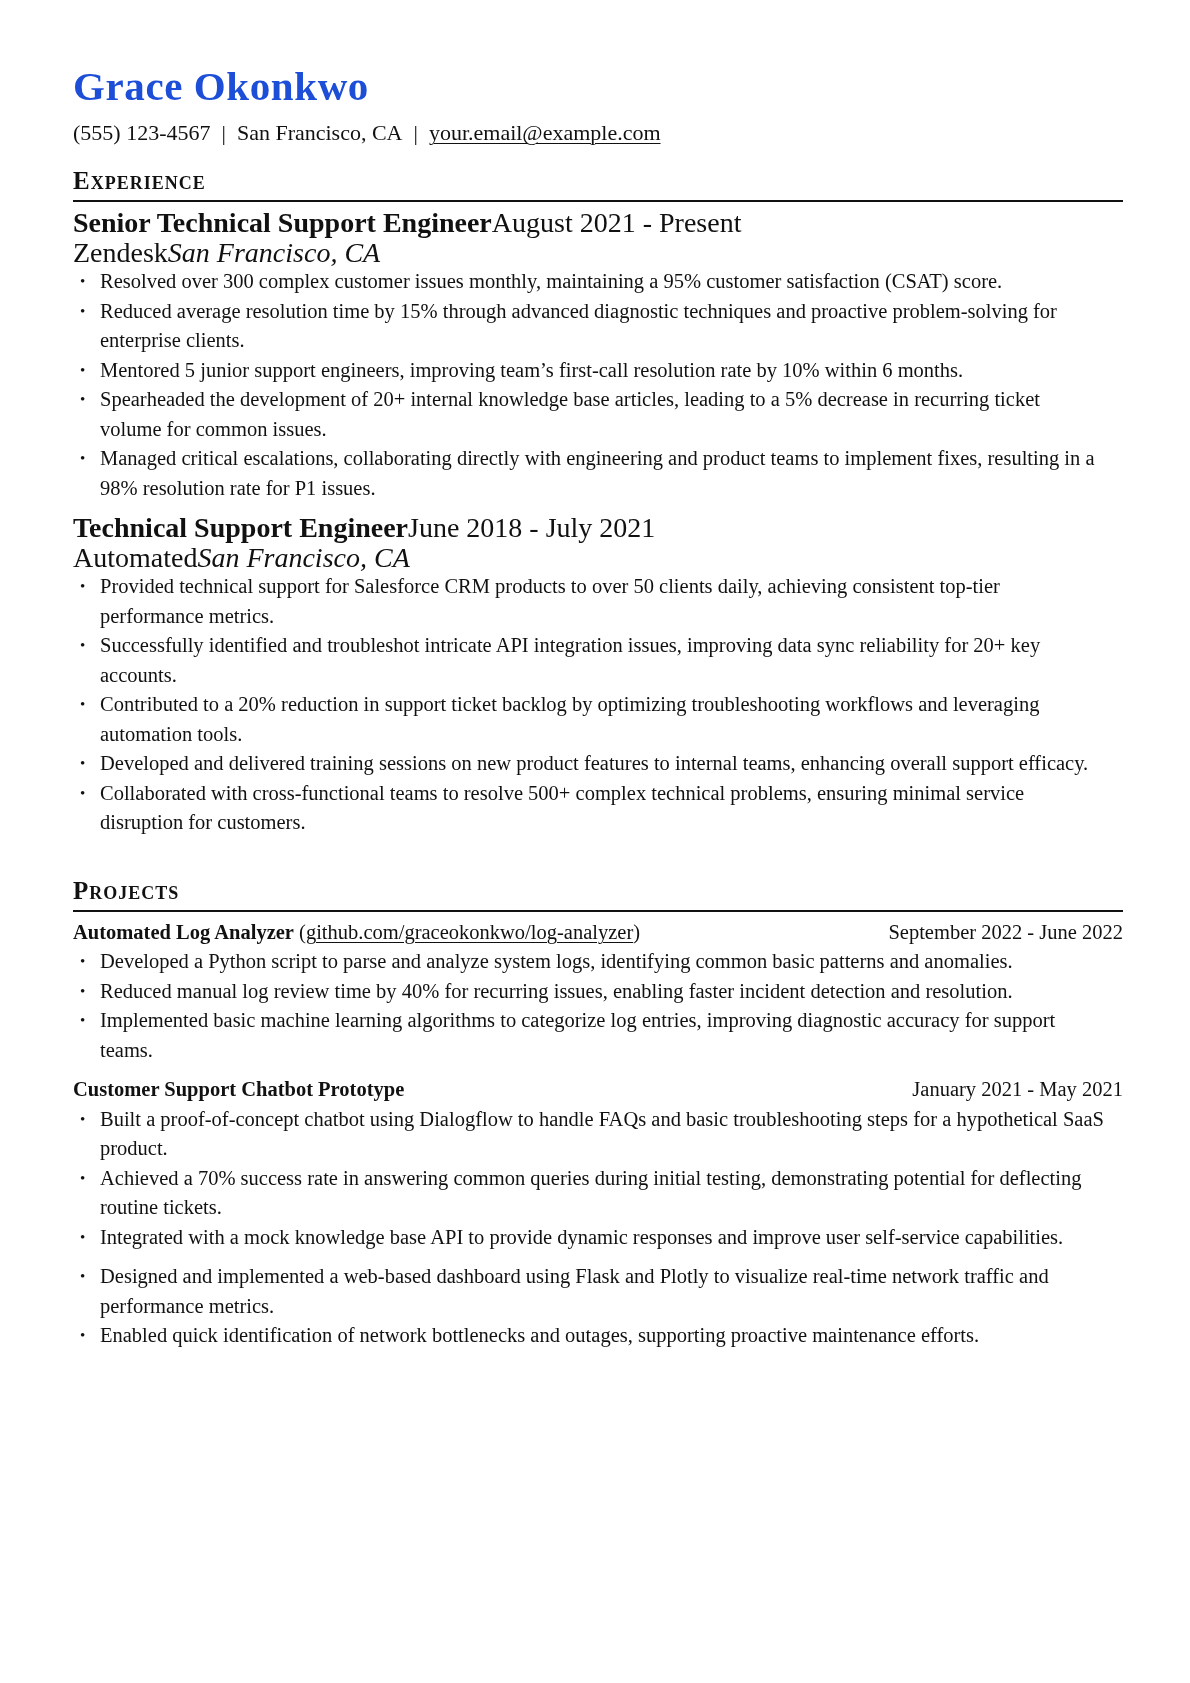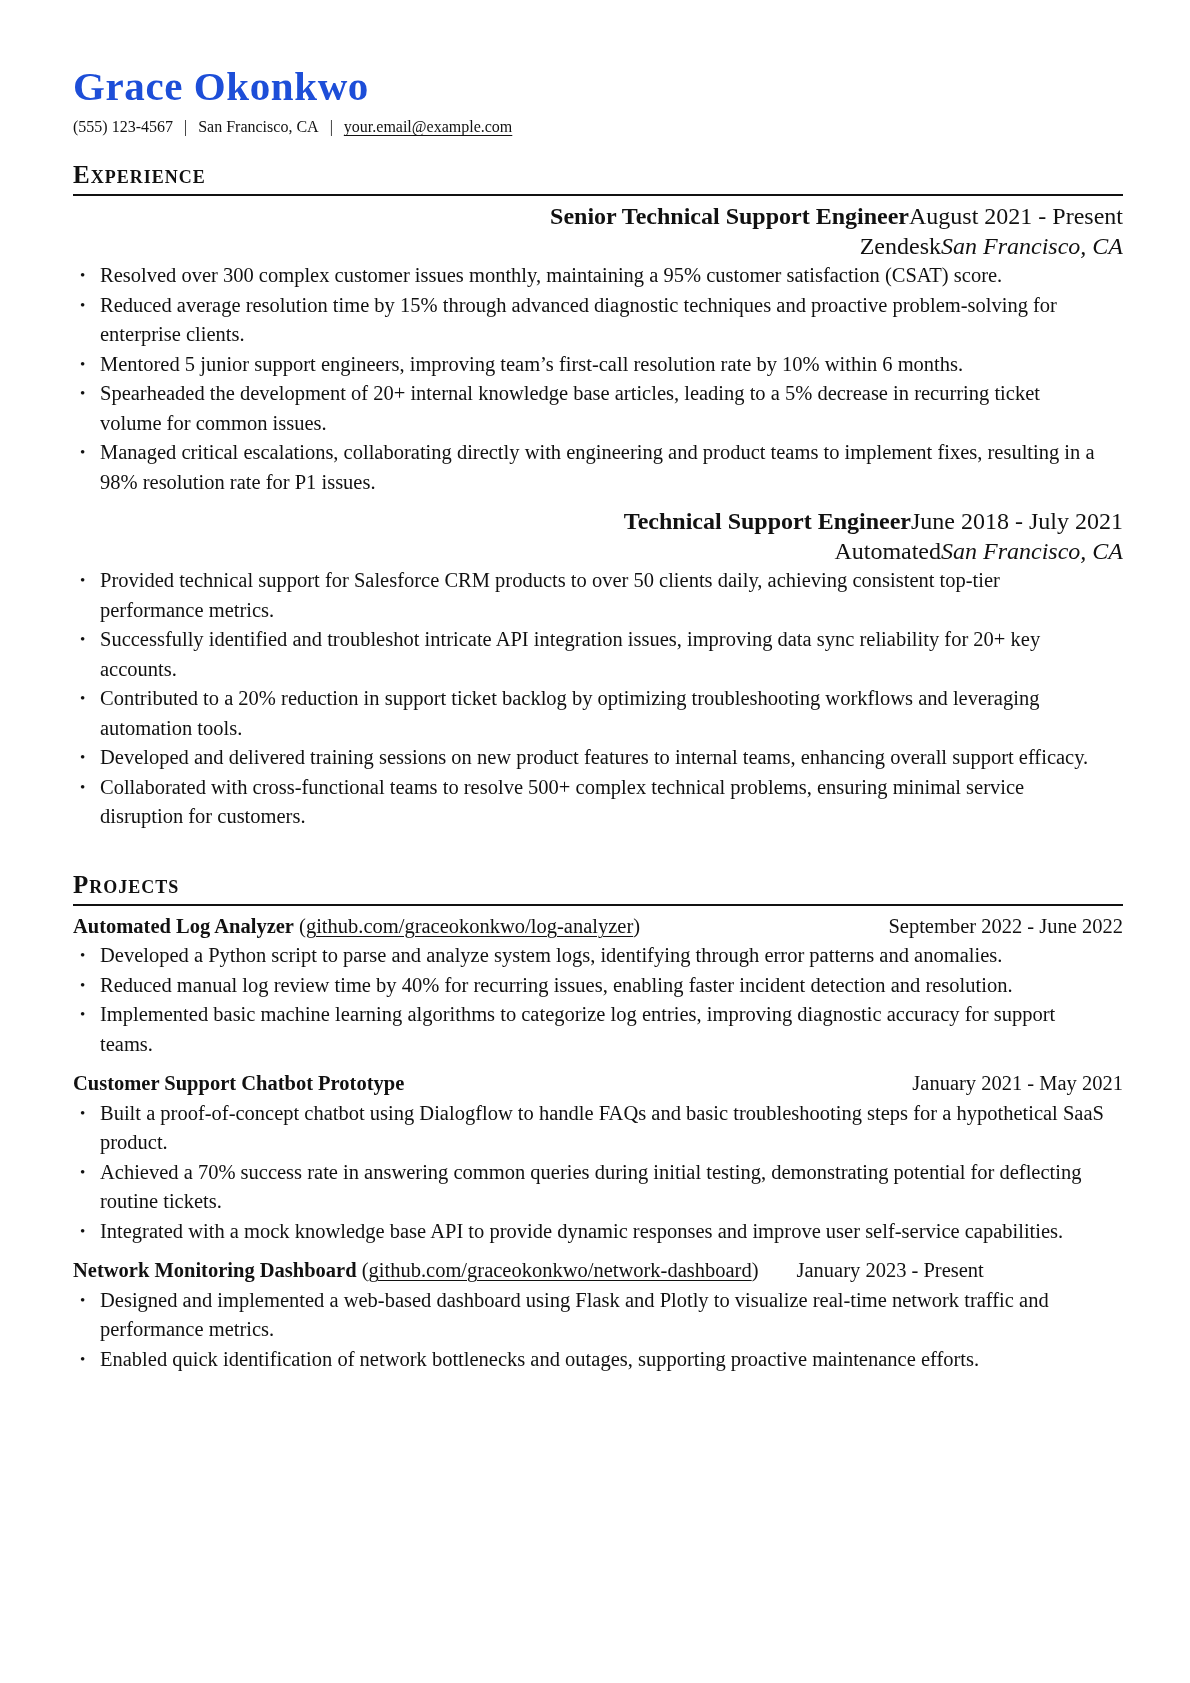--- a/index.html
+++ b/index.html
@@ -1,34 +1,34 @@
 <!DOCTYPE html>
 <html><head>
 <meta charset="utf-8">
 <style>
   html, body { margin: 0; padding: 0; background: #ffffff; }
   body { width: 1190px; height: 1683px; overflow: hidden; position: relative;
          font-family: "DejaVu Serif", "Liberation Serif", serif; color: #111; }
   .page { position: absolute; left: 73px; top: 62px; width: 1050px; }
   .name { font-family: "Liberation Serif", serif; font-weight: bold; font-size: 41px;
           letter-spacing: 0.6px; line-height: 48px; margin: 0; color: #1d4ed8; }
-  .contact { font-family: "Liberation Serif", serif; font-size: 16px; margin-top: 4px;
+  .contact { font-family: "Liberation Serif", serif; font-size: 22px; margin-top: 10px;
              line-height: 26px; color: #111; }
   .contact .sep { margin: 0 11px; }
   .contact a, .link { color: #111; text-decoration: underline; text-underline-offset: 3px;
                       text-decoration-thickness: 1px; }
   .section-title { font-family: "Liberation Serif", serif; font-weight: bold;
                    font-variant: small-caps; font-size: 25px; letter-spacing: 1px;
                    margin: 0; line-height: 30px; }
   .rule { border: none; border-top: 2px solid #111; margin: 4px 0 6px 0; }
   .exp-section { margin-top: 20px; }
   .proj-section { margin-top: 38px; }
   .entry { margin-bottom: 10px; }
-  .row { display: flex; justify-content: flex-end; align-items: baseline;
-         font-family: "Liberation Serif", serif; font-size: 24px; line-height: 29.5px; }
+  .row { display: flex; justify-content: flex-start; align-items: baseline;
+         font-family: "Liberation Serif", serif; font-size: 28px; line-height: 29.5px; }
   .title { font-weight: bold; }
   .italic { font-style: italic; }
   ul { list-style: none; margin: 0; padding: 0; }
   li { position: relative; padding-left: 27px; font-family: "Liberation Serif", serif;
        font-size: 20.5px; line-height: 29.5px; padding-right: 18px; }
   li .bullet { position: absolute; left: 7px; top: 0; font-size: 15px; }
   .proj-head { font-family: "Liberation Serif", serif; font-size: 20.5px; line-height: 29.5px;
                position: relative; }
   .proj-head .date { float: right; }
   .proj-head.wrap .date { float: none; }
@@ -88,42 +88,38 @@
     <h2 class="section-title">Projects</h2>
     <hr class="rule">
 
     <div class="entry">
       <div class="proj-head">
         <span class="title">Automated Log Analyzer</span>
         (<a href="#" class="link">github.com/graceokonkwo/log-analyzer</a>)
         <span class="date">September 2022 - June 2022</span>
       </div>
       <ul>
-        <li><span class="bullet">•</span><span>Developed a Python script to parse and analyze system logs, identifying through error patterns and anomalies.</span></li>
+        <li><span class="bullet">•</span><span>Developed a Python script to parse and analyze system logs, identifying common basic patterns and anomalies.</span></li>
         <li><span class="bullet">•</span><span>Reduced manual log review time by 40% for recurring issues, enabling faster incident detection and resolution.</span></li>
         <li><span class="bullet">•</span><span>Implemented basic machine learning algorithms to categorize log entries, improving diagnostic accuracy for support teams.</span></li>
       </ul>
     </div>
 
     <div class="entry">
       <div class="proj-head">
         <span class="title">Customer Support Chatbot Prototype</span>
         <span class="date">January 2021 - May 2021</span>
       </div>
       <ul>
         <li><span class="bullet">•</span><span>Built a proof-of-concept chatbot using Dialogflow to handle FAQs and basic troubleshooting steps for a hypothetical SaaS product.</span></li>
         <li><span class="bullet">•</span><span>Achieved a 70% success rate in answering common queries during initial testing, demonstrating potential for deflecting routine tickets.</span></li>
         <li><span class="bullet">•</span><span>Integrated with a mock knowledge base API to provide dynamic responses and improve user self-service capabilities.</span></li>
       </ul>
     </div>
 
     <div class="entry">
-      <div class="proj-head wrap">
-        <span class="title">Network Monitoring Dashboard</span>
-        (<a href="#" class="link">github.com/graceokonkwo/network-dashboard</a>)<span class="gap"></span><span class="date">January 2023 - Present</span>
-      </div>
       <ul>
         <li><span class="bullet">•</span><span>Designed and implemented a web-based dashboard using Flask and Plotly to visualize real-time network traffic and performance metrics.</span></li>
         <li><span class="bullet">•</span><span>Enabled quick identification of network bottlenecks and outages, supporting proactive maintenance efforts.</span></li>
       </ul>
     </div>
   </section>
 </div>
 
 </body></html>

